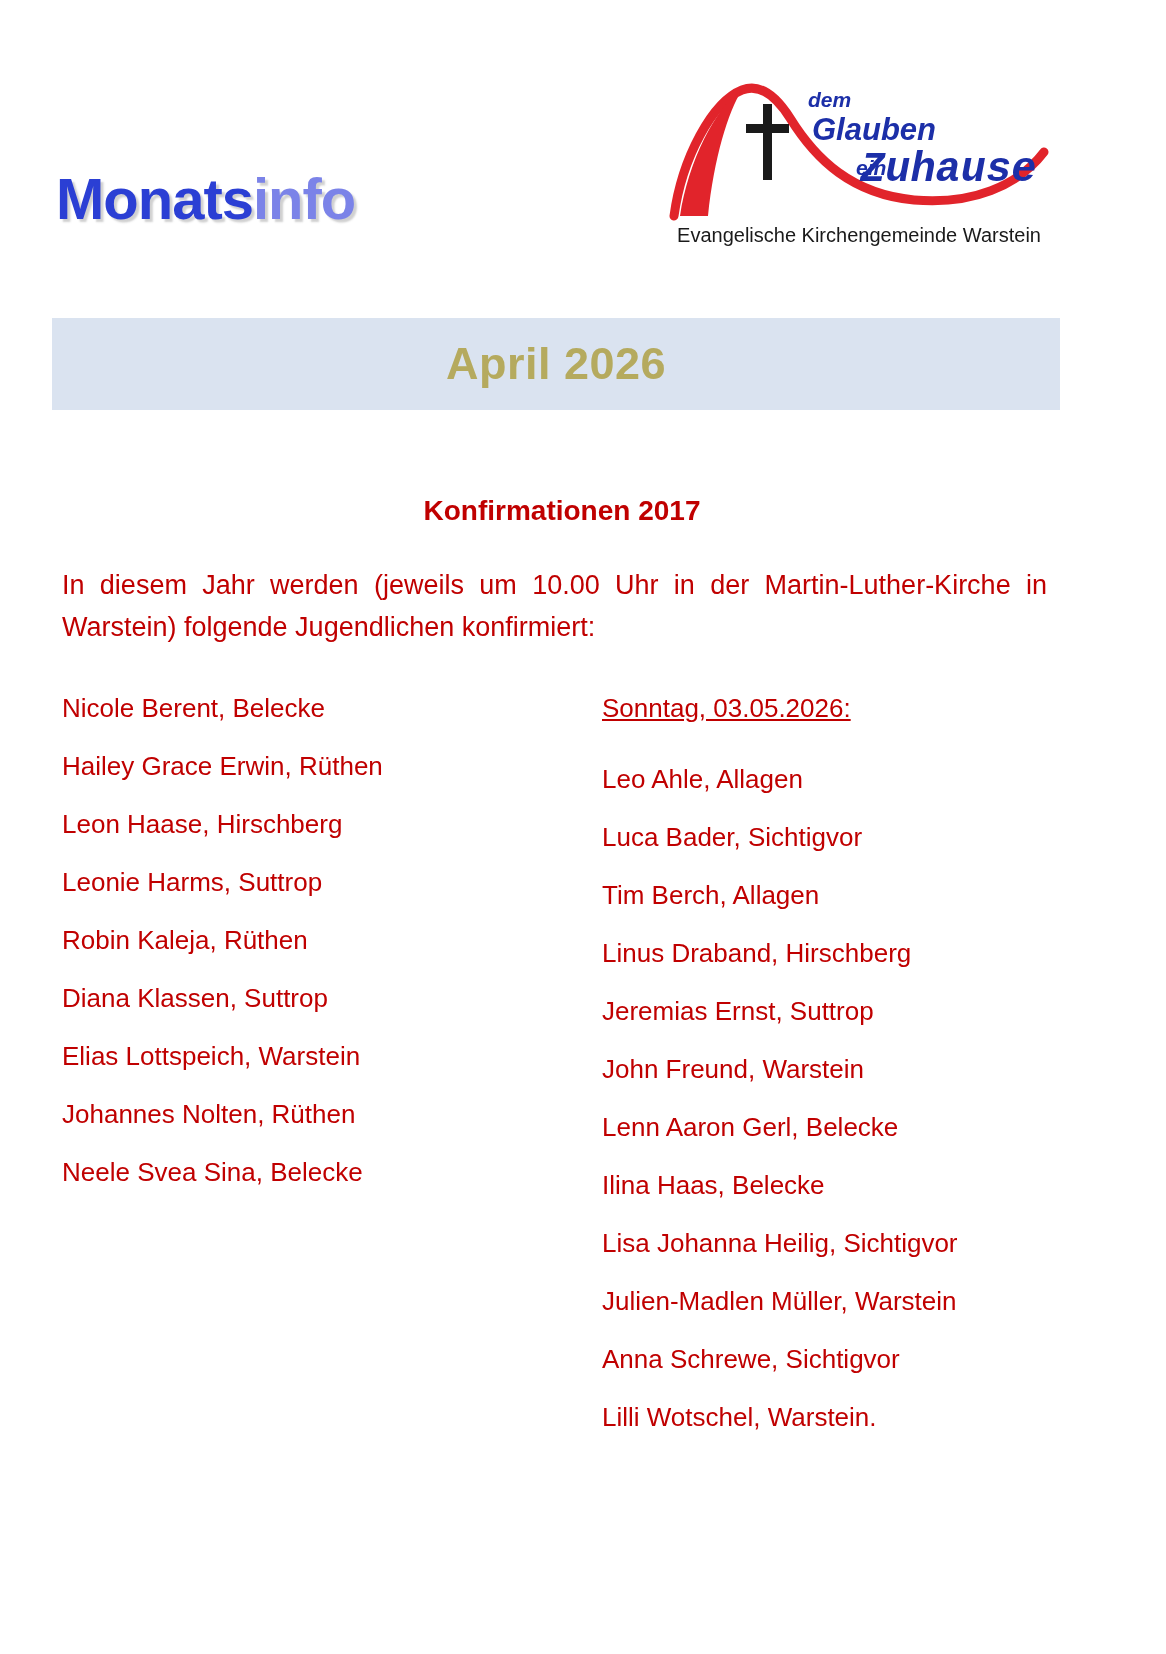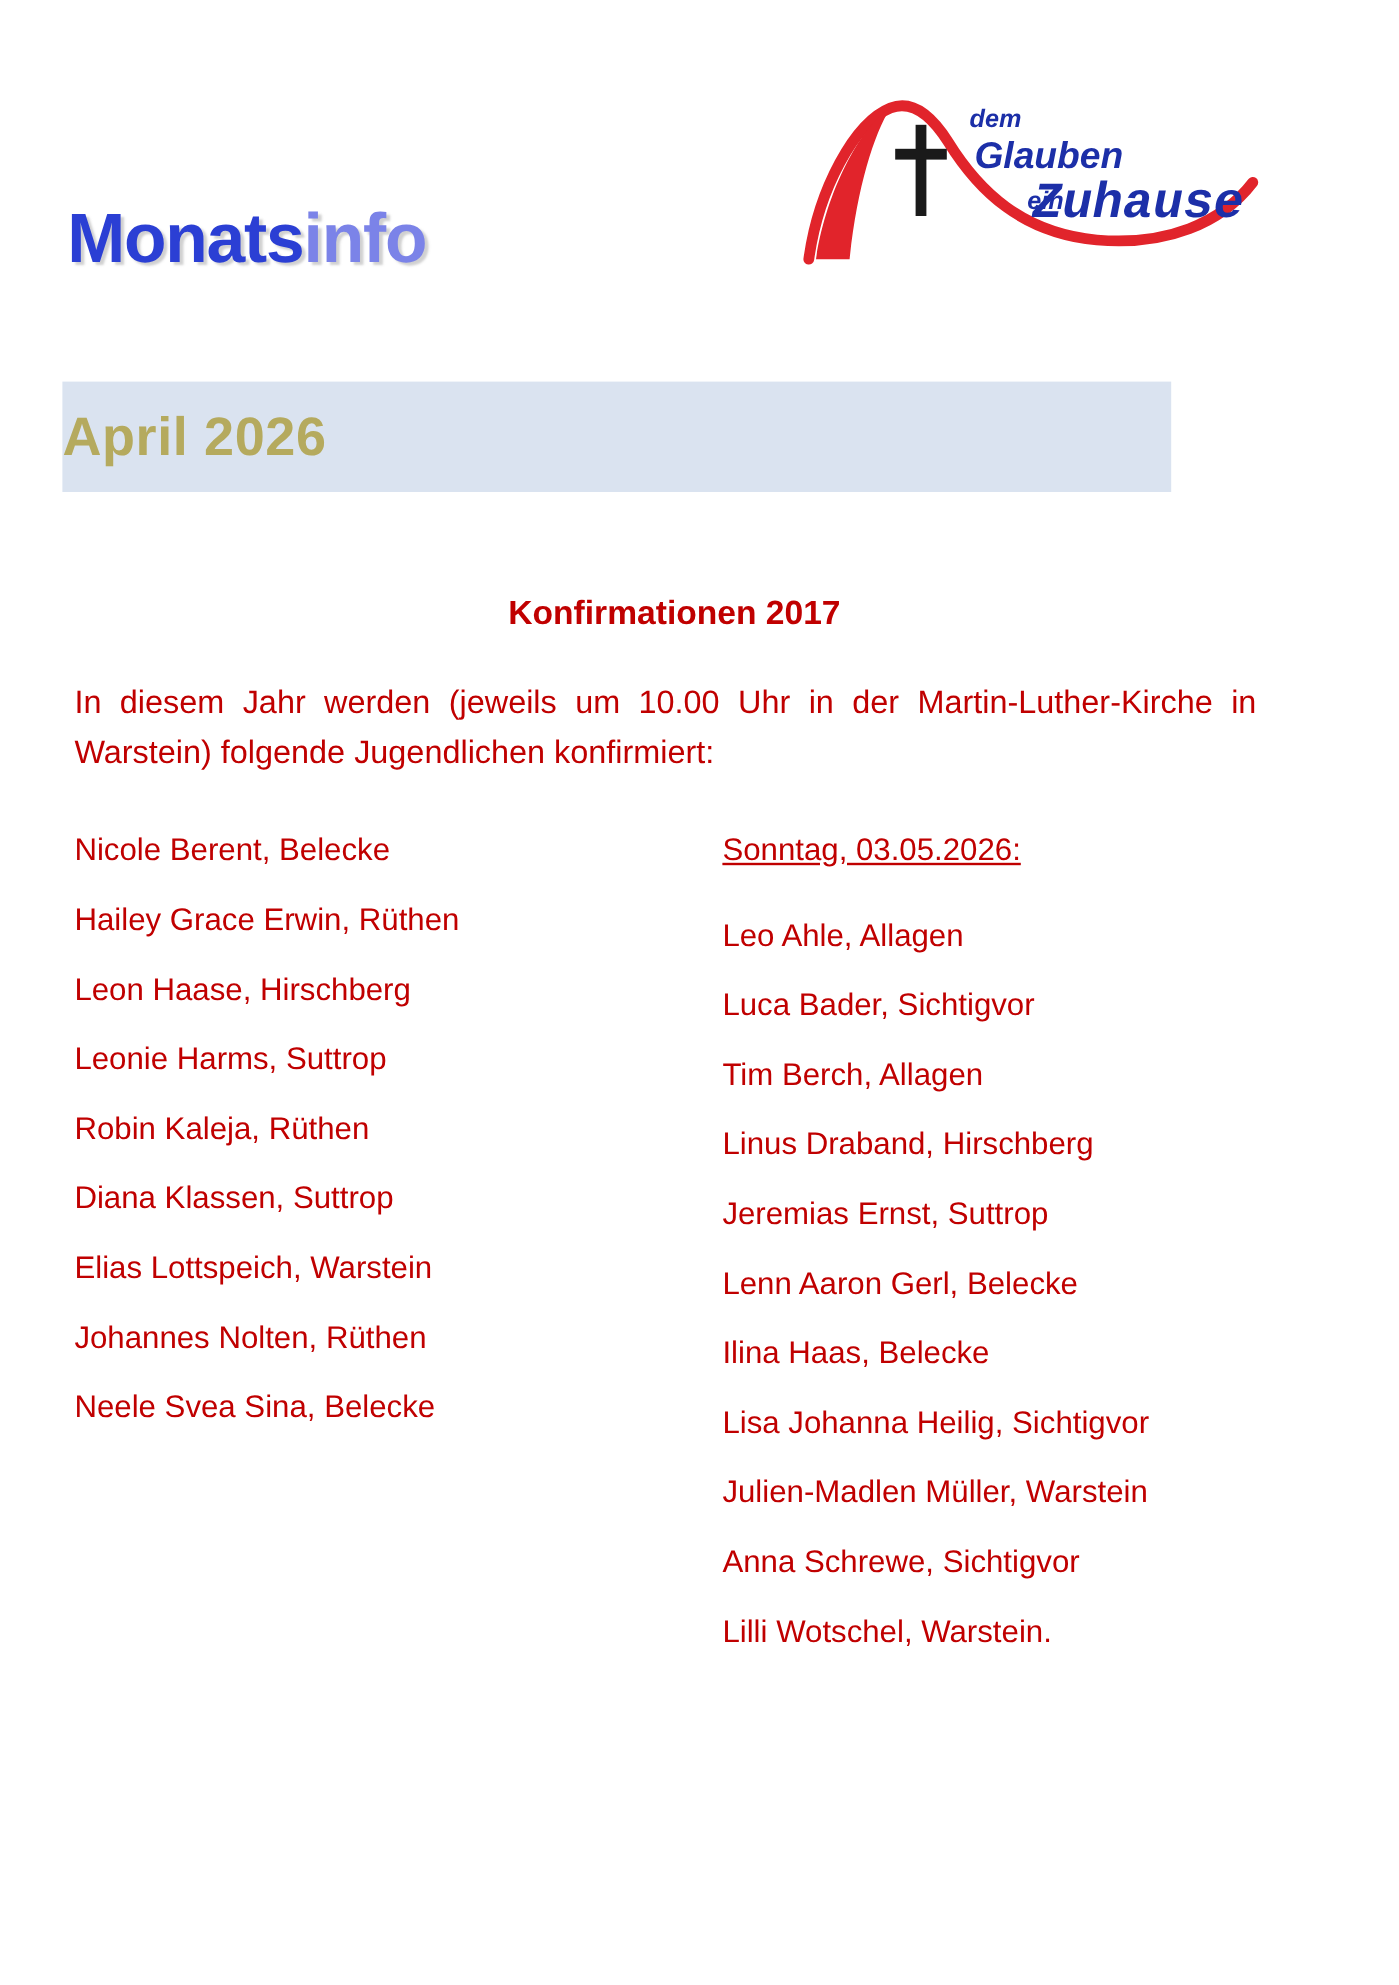--- a/index.html
+++ b/index.html
@@ -76,26 +76,26 @@
     text-align: center;
     font-size: 20px;
     color: #1a1a1a;
   }
 
   
   .month-banner {
     position: absolute;
     left: 52px;
     top: 318px;
-    width: 924px;
+    width: 1008px;
     height: 92px;
     background: #dae3f0;
     display: flex;
     align-items: center;
-    justify-content: flex-start;
+    justify-content: center;
   }
   .month-banner .month-text {
     font-size: 45px;
     font-weight: bold;
     color: #b5aa5e;
     letter-spacing: 0.5px;
   }
 
   
   .content {
@@ -159,20 +159,21 @@
         <rect x="99" y="38" width="9" height="76" fill="#1a1a1a"></rect>
         <rect x="82" y="58" width="43" height="9" fill="#1a1a1a"></rect>
       </g>
     </svg>
     <div class="logo-text">
       <span class="logo-word w-dem">dem</span>
       <span class="logo-word w-glauben">Glauben</span>
       <span class="logo-word w-ein">ein</span>
       <span class="logo-word w-zuhause">Zuhause</span>
     </div>
+    <div class="logo-caption">Evangelische Kirchengemeinde Warstein</div>
   </div>
 </div>
 
 <div class="month-banner">
   <span class="month-text">April 2026</span>
 </div>
 
 <div class="content">
 
   <h2 class="section-title">Konfirmationen 2017</h2>
@@ -193,20 +194,21 @@
       <div class="name-item">Neele Svea Sina, Belecke</div>
     </div>
 
     <div class="col right">
       <div class="col-heading">Sonntag, 03.05.2026:</div>
       <div class="name-item">Leo Ahle, Allagen</div>
       <div class="name-item">Luca Bader, Sichtigvor</div>
       <div class="name-item">Tim Berch, Allagen</div>
       <div class="name-item">Linus Draband, Hirschberg</div>
       <div class="name-item">Jeremias Ernst, Suttrop</div>
+      <div class="name-item">John Freund, Warstein</div>
       <div class="name-item">Lenn Aaron Gerl, Belecke</div>
       <div class="name-item">Ilina Haas, Belecke</div>
       <div class="name-item">Lisa Johanna Heilig, Sichtigvor</div>
       <div class="name-item">Julien-Madlen Müller, Warstein</div>
       <div class="name-item">Anna Schrewe, Sichtigvor</div>
       <div class="name-item">Lilli Wotschel, Warstein.</div>
     </div>
 
   </div>
 </div>

